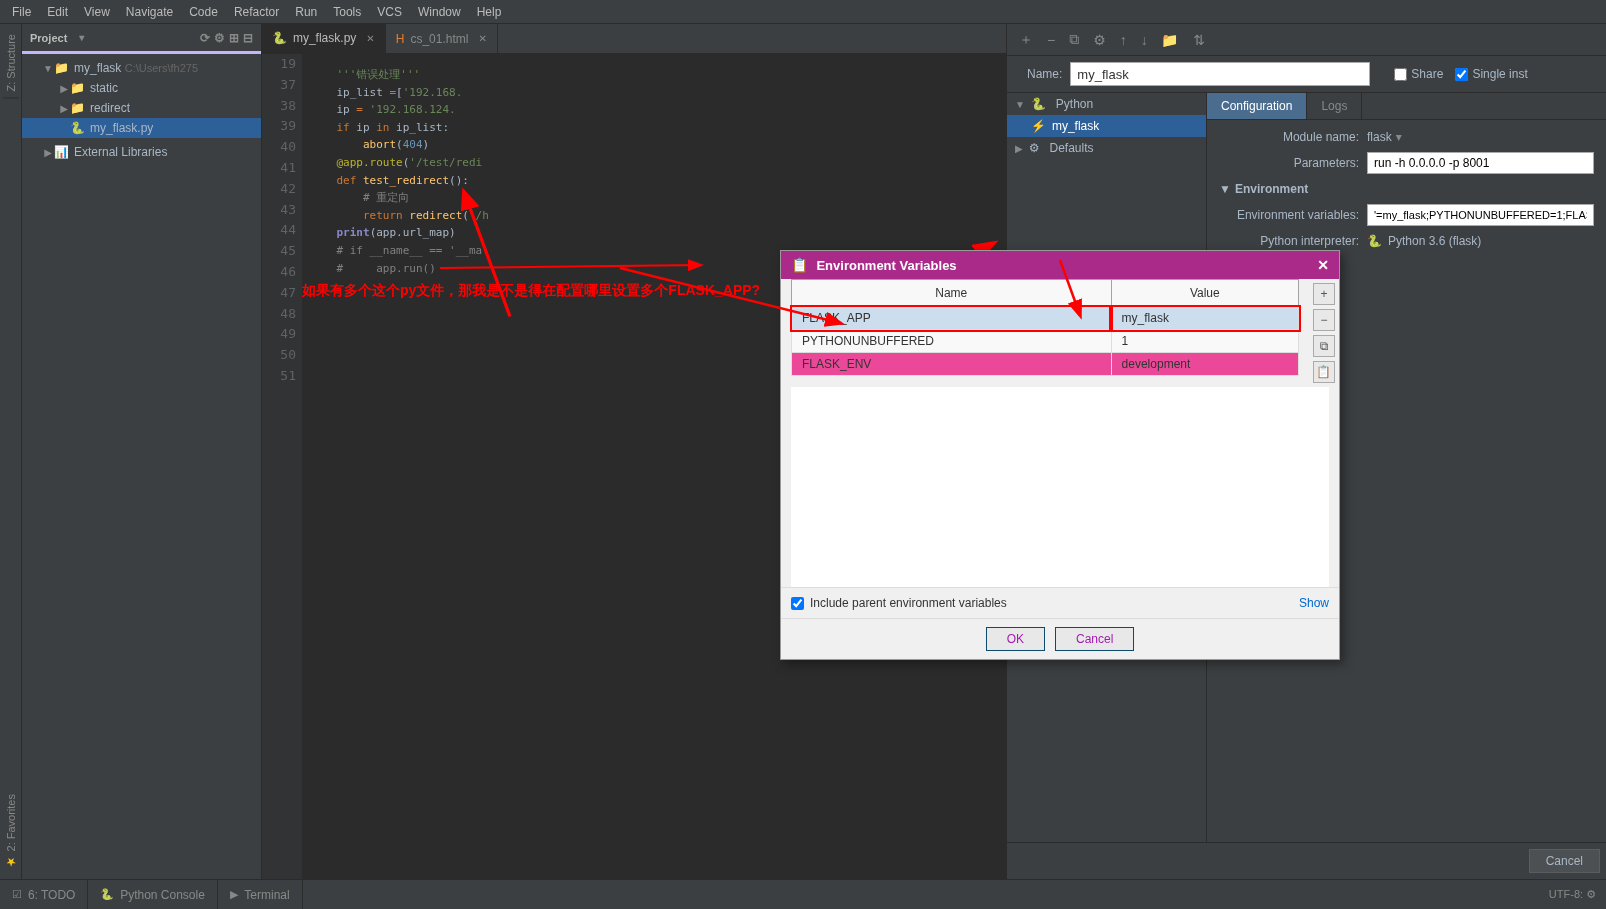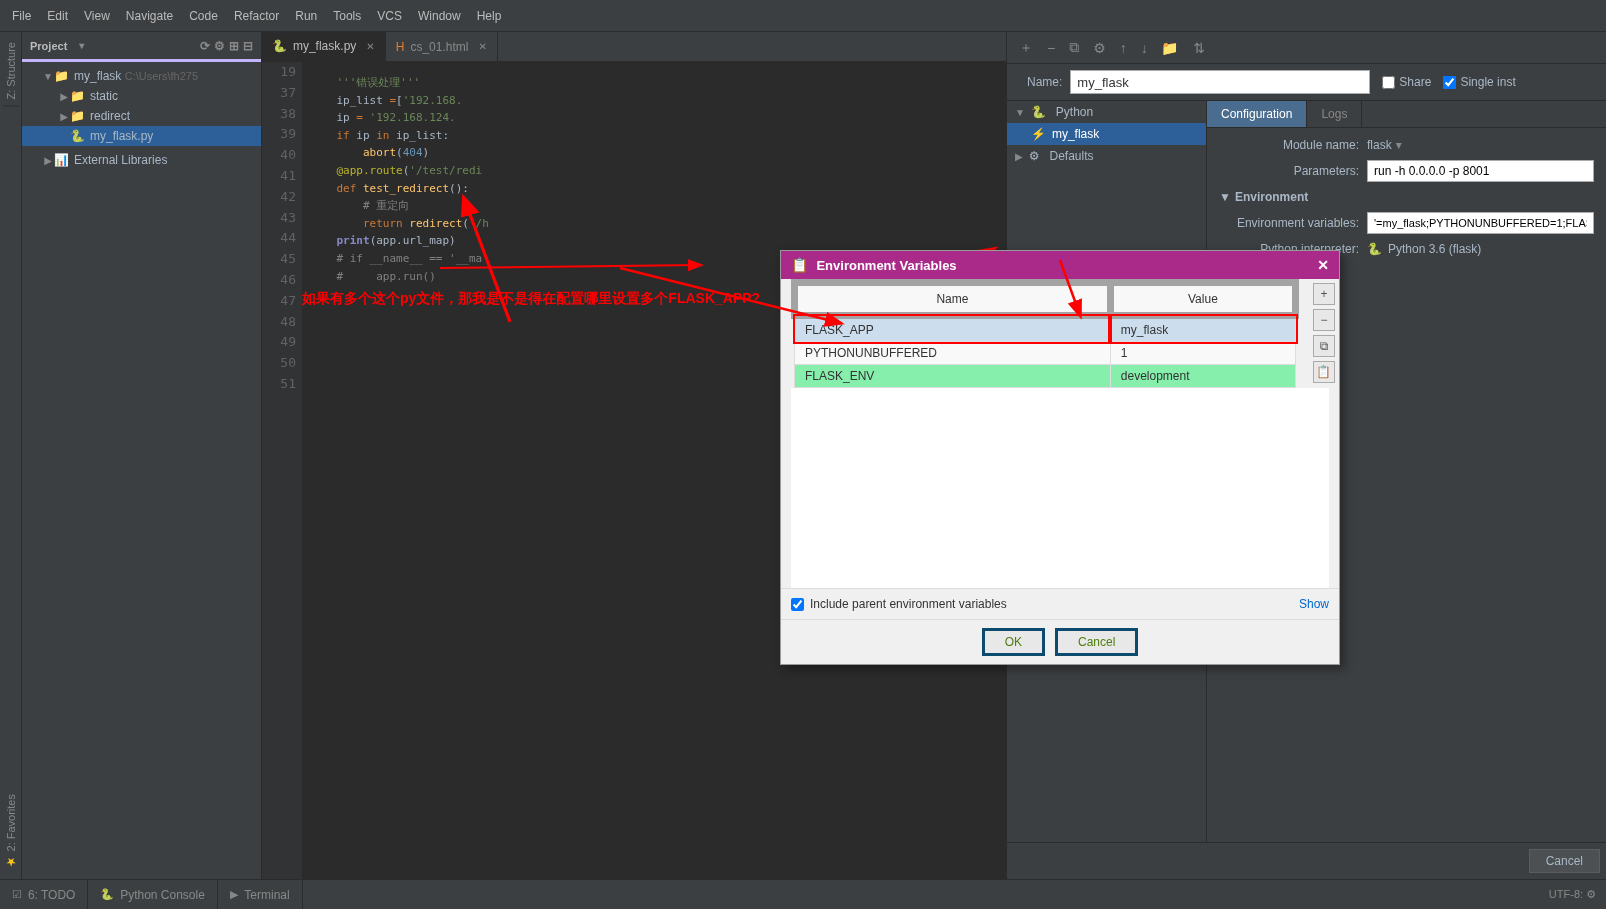--- a/index.html
+++ b/index.html
@@ -1,19 +1,19 @@
 <!DOCTYPE html>
 <html><head>
   <meta charset="utf-8">
   <style>
     * { box-sizing: border-box; margin: 0; padding: 0; }
     body { font-family: 'Segoe UI', Arial, sans-serif; font-size: 12px; background: #3c3f41; color: #a9b7c6; overflow: hidden; }
 
     
-    .menubar { background: #3c3f41; display: flex; align-items: center; height: 32px; padding: 0 4px; border-bottom: 1px solid #2b2b2b; }
+    .menubar { background: #3c3f41; display: flex; align-items: center; height: 24px; padding: 0 4px; border-bottom: 1px solid #2b2b2b; }
     .menubar-item { color: #bbbbbb; padding: 2px 8px; cursor: pointer; font-size: 12px; }
 
     
     .sidebar { width: 240px; background: #3c3f41; border-right: 1px solid #2b2b2b; display: flex; flex-direction: column; min-width: 240px; }
     .sidebar-header { background: #3c3f41; padding: 4px 8px; display: flex; align-items: center; gap: 12px; border-bottom: 3px solid #c4b5fd; height: 30px; font-weight: bold; }
     .sidebar-icons { display: flex; gap: 4px; margin-left: auto; color: #888; }
     .sidebar-tree { flex: 1; overflow: auto; padding: 4px 0; }
     .tree-item { display: flex; align-items: center; padding: 2px 4px; cursor: pointer; user-select: none; }
     .tree-item.selected { background: #2d6099; }
     .tree-indent-1 { padding-left: 20px; }
@@ -74,38 +74,38 @@
     .arrows-overlay { position: absolute; top: 0; left: 0; width: 100%; height: 100%; pointer-events: none; z-index: 5; }
 
     
     .modal-overlay { position: absolute; top: 0; left: 0; width: 100%; height: 100%; z-index: 20; }
     .modal { position: absolute; left: 780px; top: 250px; width: 560px; background: #f0f0f0; border: 1px solid #999; box-shadow: 4px 4px 10px rgba(0,0,0,0.4); }
     .modal-titlebar { background: #aa2a8a; color: #fff; display: flex; align-items: center; padding: 6px 10px; font-size: 13px; font-weight: bold; }
     .modal-title-icon { margin-right: 8px; font-size: 14px; }
     .modal-close { margin-left: auto; cursor: pointer; font-size: 14px; color: #fff; }
     .modal-body { padding: 0; }
     .modal-table { width: 100%; border-collapse: collapse; }
-    .modal-table th { background: #f8f8f8; color: #333; font-size: 12px; padding: 6px 10px; text-align: center; border: 7px solid #a3a3a3; font-weight: normal; }
-    .modal-table td { background: #86efac; color: #333; font-size: 12px; padding: 4px 10px; border: 1px solid #ddd; }
+    .modal-table th { background: #f8f8f8; color: #333; font-size: 12px; padding: 6px 10px; text-align: center; border: 1px solid #a3a3a3; font-weight: normal; }
+    .modal-table td { background: #ec4899; color: #333; font-size: 12px; padding: 4px 10px; border: 1px solid #ddd; }
     .modal-table tr.selected td { background: #cde; outline: 2px solid red; }
     .modal-table tr.alt td { background: #f9f9f9; }
     .modal-action-btn { width: 22px; height: 22px; background: #e8e8e8; border: 1px solid #aaa; cursor: pointer; display: flex; align-items: center; justify-content: center; font-size: 12px; color: #555; }
     .modal-footer { display: flex; align-items: center; padding: 8px 10px; background: #f0f0f0; border-top: 1px solid #ddd; }
     .modal-checkbox { display: flex; align-items: center; gap: 6px; font-size: 12px; color: #333; }
     .modal-show-btn { margin-left: auto; font-size: 12px; color: #0066cc; cursor: pointer; }
     .modal-ok-cancel { display: flex; justify-content: center; gap: 10px; padding: 8px; background: #f0f0f0; border-top: 1px solid #ddd; }
-    .modal-btn { background: #e8e8e8; border: 3px solid #0c4a6e; padding: 4px 20px; cursor: pointer; font-size: 12px; color: #4d7c0f; }
+    .modal-btn { background: #e8e8e8; border: 1px solid #0c4a6e; padding: 4px 20px; cursor: pointer; font-size: 12px; color: #a21caf; }
 
     
     .action-btn-col { display: flex; flex-direction: column; gap: 4px; padding: 4px; }
 
     .run-config-name-row { display: flex; align-items: center; padding: 6px 12px; border-bottom: 1px solid #2b2b2b; }
     .name-label { color: #a9b7c6; margin-right: 8px; font-size: 12px; margin-left: 8px; }
     .name-input { background: #fff; color: #333; border: 1px solid #aaa; height: 24px; padding: 0 6px; font-size: 13px; width: 300px; }
-    .share-check { display: flex; align-items: center; gap: 4px; color: #a9b7c6; font-size: 12px; margin-left: 12px; }
+    .share-check { display: flex; align-items: center; gap: 4px; color: #a9b7c6; font-size: 12px; margin-left: 24px; }
     .single-check { display: flex; align-items: center; gap: 4px; color: #a9b7c6; font-size: 12px; margin-left: 12px; }
 
     .wrapper { position: relative; display: flex; flex-direction: column; height: 100vh; }
     .content-row { display: flex; flex: 1; overflow: hidden; position: relative; }
 
     .z-structure { writing-mode: vertical-rl; transform: rotate(180deg); font-size: 11px; color: #888; padding: 6px 2px; border-top: 1px solid #2b2b2b; cursor: pointer; }
     .z-favorites { writing-mode: vertical-rl; transform: rotate(180deg); font-size: 11px; color: #888; padding: 6px 2px; cursor: pointer; }
     .left-strip { width: 22px; background: #3c3f41; border-right: 1px solid #2b2b2b; display: flex; flex-direction: column; justify-content: space-between; align-items: center; padding: 4px 0; }
     .star-icon { color: #f5c518; font-size: 12px; }
 

